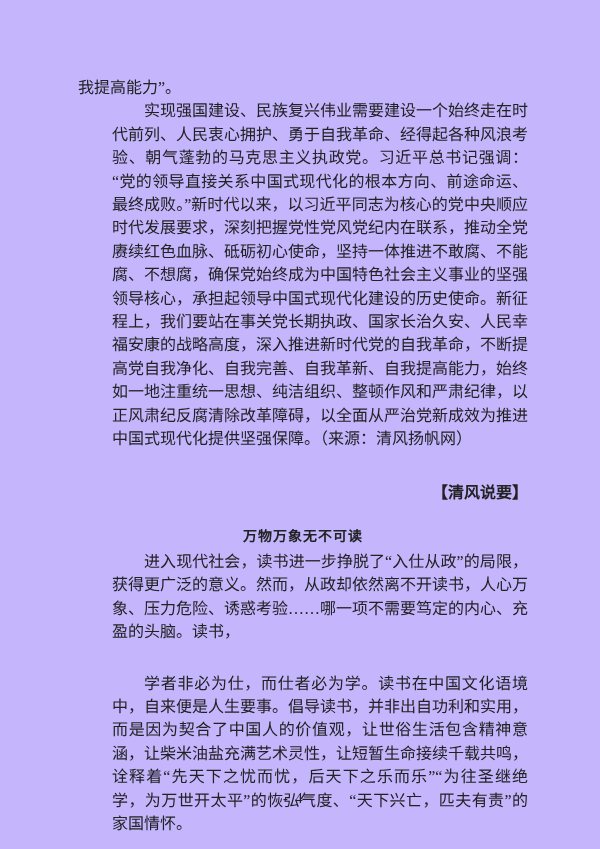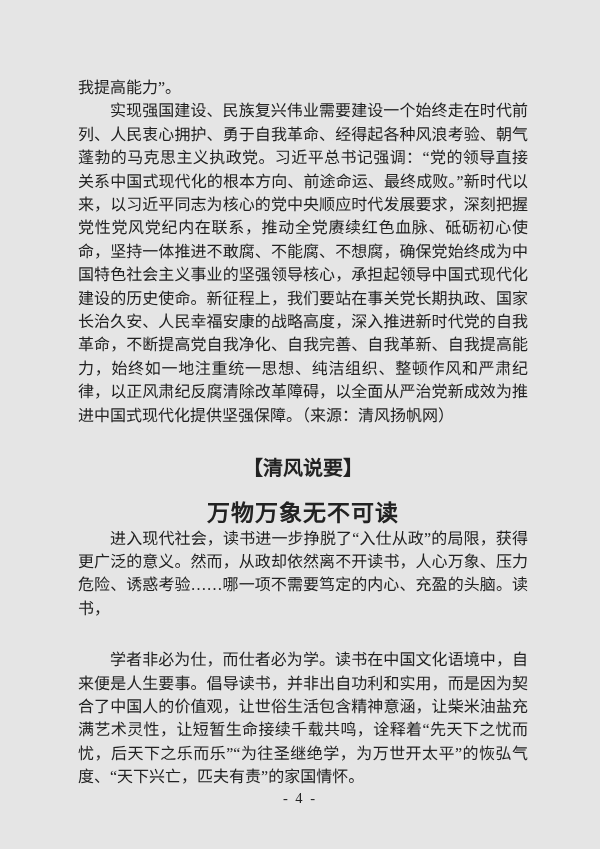--- a/index.html
+++ b/index.html
@@ -4,47 +4,48 @@
 <style>
   html, body {
     margin: 0;
     padding: 0;
     background: #ffffff;
   }
   .page {
     position: relative;
     width: 600px;
     height: 849px;
-    background: #e5e5e5;
+    background: #c4b5fd;
     box-sizing: border-box;
     padding: 76px 72px 1px 78px;
     font-family: "Liberation Serif", "DejaVu Serif", serif;
     color: #222222;
     overflow: hidden;
   }
   .body-text {
     margin: 0;
     font-size: 16px;
     line-height: 23.4px;
     text-align: justify;
     letter-spacing: 0;
   }
   .indent {
     text-indent: 2em;
+    margin-left: 34px;
   }
   .section-header {
     margin: 30px 0 0 0;
-    font-size: 20px;
+    font-size: 16px;
     line-height: 23.4px;
     font-weight: bold;
-    text-align: center;
+    text-align: right;
   }
   .article-title {
     margin: 20px 0 0 0;
-    font-size: 23px;
+    font-size: 14px;
     line-height: 26px;
     font-weight: bold;
     text-align: center;
     letter-spacing: 1px;
   }
   .article-first {
     margin-top: 28px;
   }
   .page-number {
     position: absolute;

